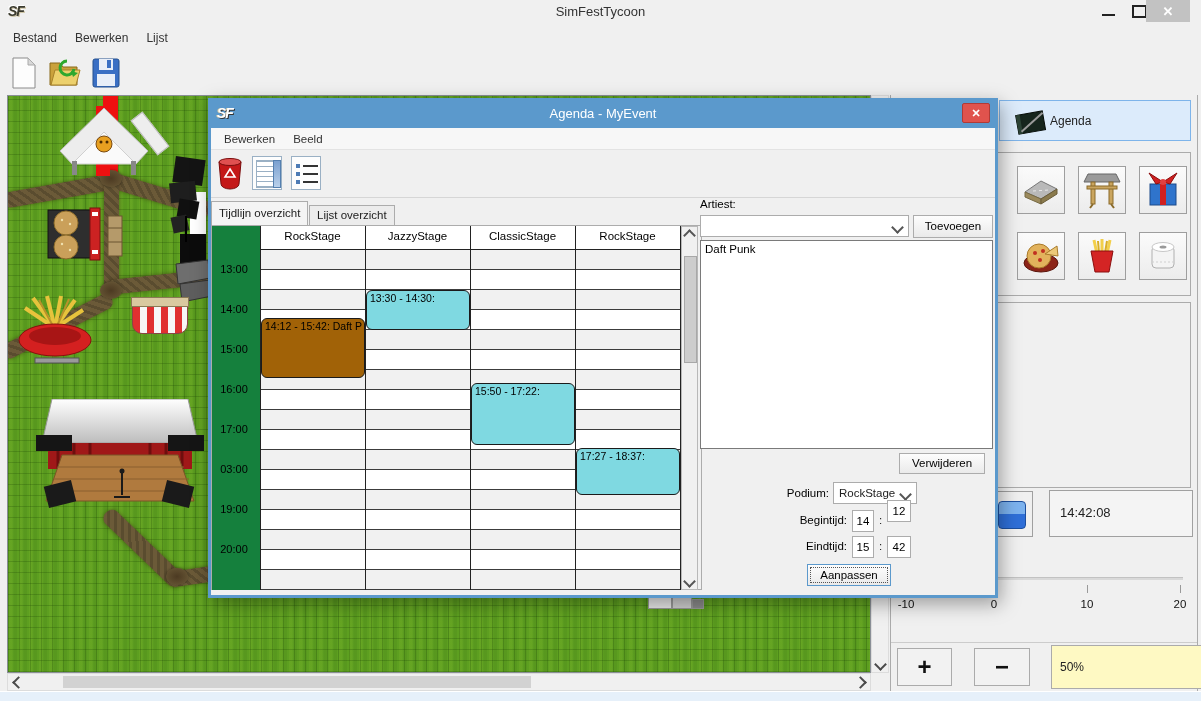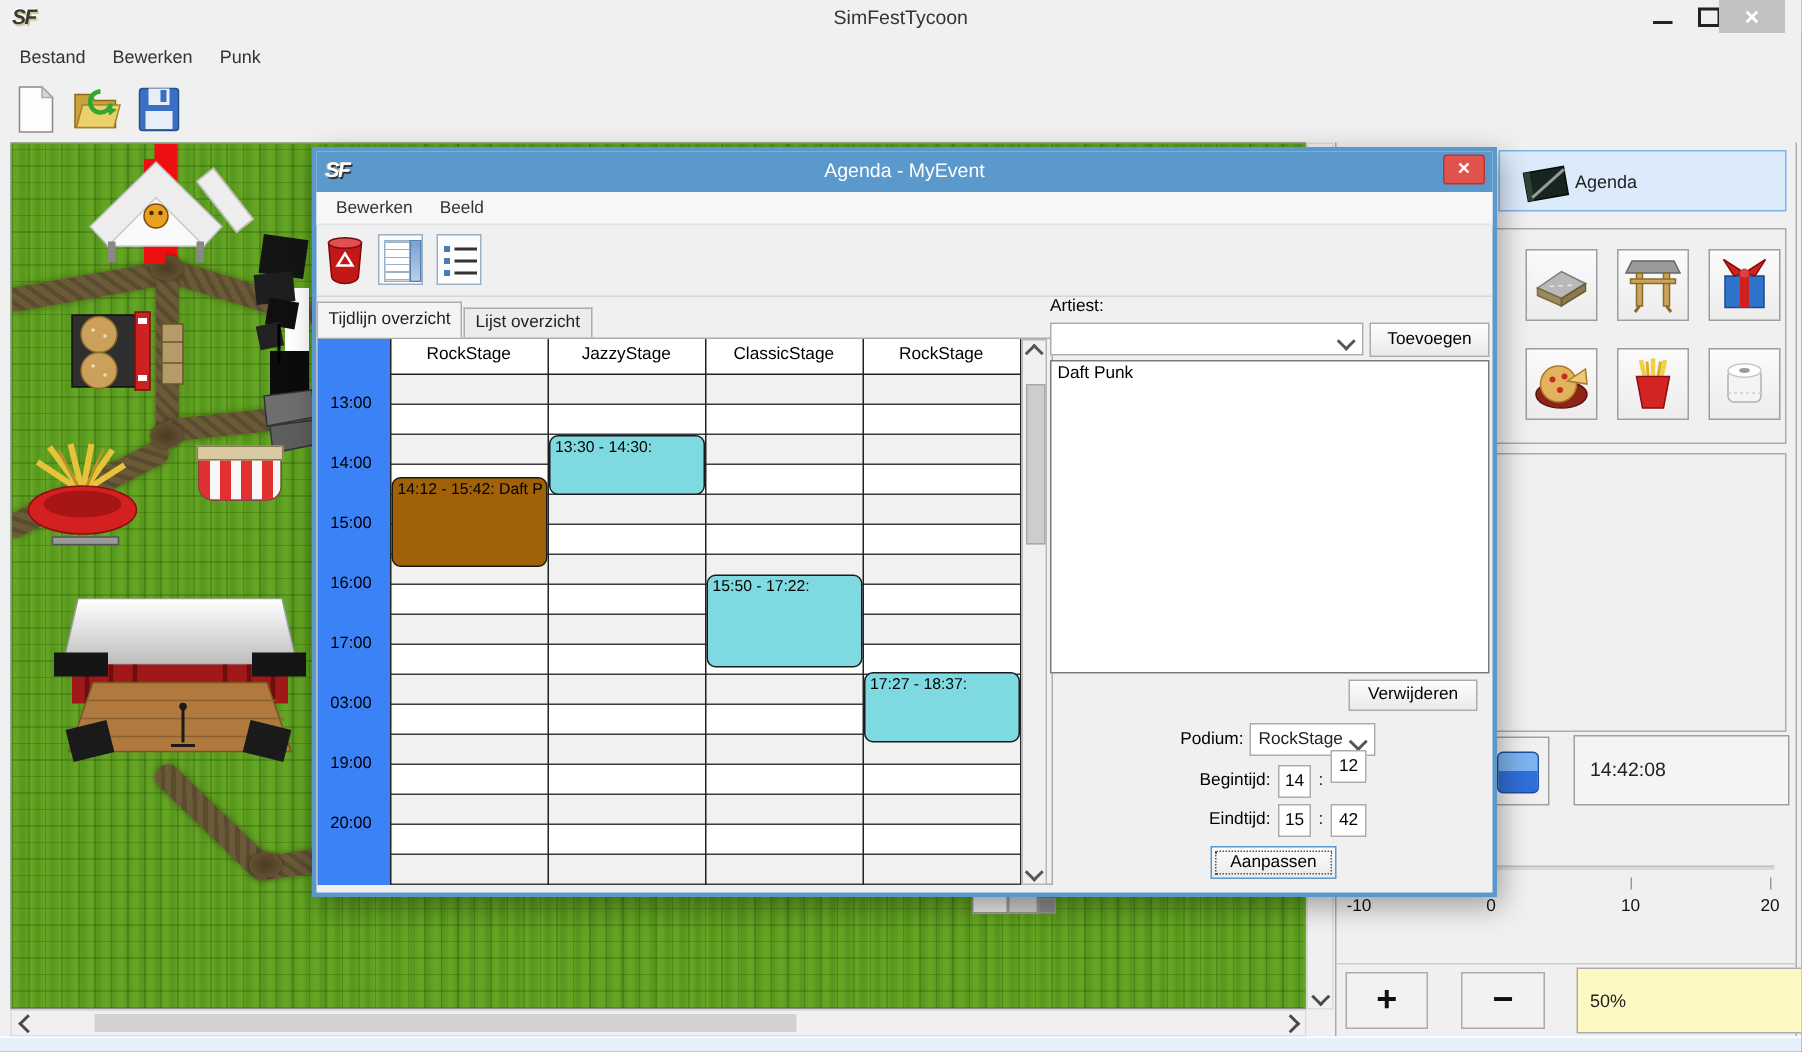--- a/index.html
+++ b/index.html
@@ -87,21 +87,21 @@
   .li-row i{position:absolute;left:0;top:0;width:4px;height:4px;background:#4d7bb5;}
   .li-row b{position:absolute;left:7px;top:1px;width:15px;height:2px;background:#333;}
 
   .tab{position:absolute;bottom:0;background:#ececec;border:1px solid #acacac;border-bottom:none;padding:0 7px;font-size:11.5px;line-height:19px;height:19px;box-sizing:content-box;color:#222;}
   .tab.active{height:23px;line-height:23px;background:#f4f4f4;z-index:3;}
   .tabstrip{position:absolute;left:0;top:100px;width:500px;height:24px;}
   .tabpanel{position:absolute;left:0;top:124px;width:491px;height:365px;border:1px solid #acacac;background:#f0f0f0;box-sizing:border-box;}
 
   
   .sched{position:absolute;left:1px;top:125px;width:487px;height:364px;}
-  .gutter{position:absolute;left:0;top:0;width:48px;height:364px;background:#3b82f6;}
+  .gutter{position:absolute;left:0;top:0;width:48px;height:364px;background:#15803d;}
   .time-label{position:absolute;left:0;width:44px;text-align:center;font-size:11px;color:#000;}
   .sched-header{position:absolute;left:48px;top:0;width:420px;height:24px;background:#fff;border-bottom:1px solid #222;box-sizing:border-box;}
   .colhead{position:absolute;top:4px;width:105px;text-align:center;font-size:11.5px;color:#000;}
   .sgrid{position:absolute;left:48px;top:24px;width:420px;height:340px;overflow:hidden;}
   .srow{position:absolute;left:0;width:420px;height:20px;border-bottom:1px solid #3c3c3c;box-sizing:border-box;}
   .srow.even{background:#f1f1f1;} .srow.odd{background:#ffffff;}
   .vline{position:absolute;top:0;width:1px;height:364px;background:#222;}
   .event{position:absolute;width:104px;border:1px solid #1b1b1b;border-radius:6px;box-sizing:border-box;font-size:10.5px;color:#000;padding:1px 3px;white-space:nowrap;overflow:hidden;}
   .tscroll{position:absolute;left:469px;top:0;width:17px;height:364px;background:#f0f0f0;border:1px solid #b8b8b8;box-sizing:border-box;}
   .tthumb{position:absolute;left:2px;top:29px;width:11px;height:105px;background:#cdcdcd;border:1px solid #a8a8a8;}
@@ -130,21 +130,21 @@
       </span>
     <span class="wc max">
         <span class="sq"></span>
       </span>
     <span class="wc close">✕</span>
   </div>
 
   <div class="menubar" id="main-menubar">
       <span class="menu-item">Bestand</span>
       <span class="menu-item">Bewerken</span>
-      <span class="menu-item">Punk</span>
+      <span class="menu-item">Lijst</span>
     </div>
 
   <div class="toolbar-main">
     <span class="tbtn" style="left:6px;">
       <svg width="26" height="32" viewBox="0 0 26 32">
           <polygon points="2,1 17,1 24,8 24,31 2,31" fill="#fdfdfd" stroke="#8a8a8a"></polygon>
           <polygon points="17,1 24,8 17,8" fill="#d8d8d8" stroke="#aaa"></polygon>
         </svg>
     </span>
     <span class="tbtn" style="left:46px;">

